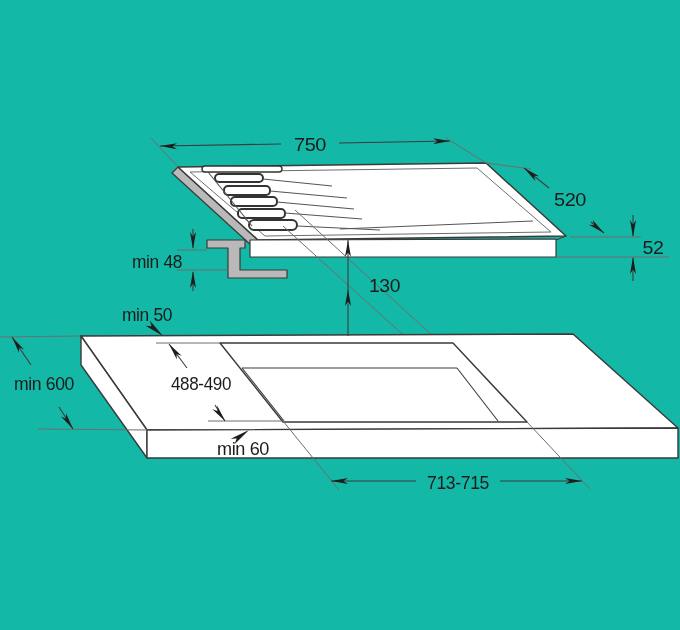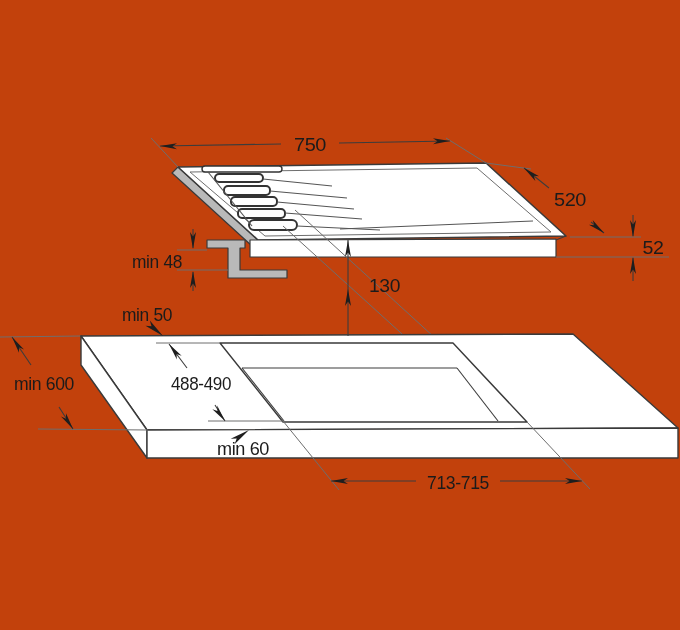--- a/index.html
+++ b/index.html
@@ -1,16 +1,16 @@
 <!DOCTYPE html>
 <html><head>
 <meta charset="utf-8">
 <style>
   html,body{margin:0;padding:0;background:#ffffff;}
-  .stage{position:relative;width:680px;height:630px;background:#c2410c;overflow:hidden;
+  .stage{position:relative;width:680px;height:630px;background:#14b8a6;overflow:hidden;
          font-family:"Liberation Sans", sans-serif;}
   svg{position:absolute;left:0;top:0;}
   text{fill:#1b1b1b;font-family:"Liberation Sans", sans-serif;font-size:19px;letter-spacing:-0.4px;}
   .outline{fill:#ffffff;stroke:#3a3a3a;stroke-width:1.5;stroke-linejoin:round;}
   .thin{fill:none;stroke:#6e6e6e;stroke-width:1;}
   .dim{fill:none;stroke:#3c3c3c;stroke-width:1.1;}
   .arrow{fill:#1e1e1e;stroke:none;}
   .grey{fill:#b9b9b9;stroke:#3a3a3a;stroke-width:1.2;stroke-linejoin:round;}
   .bar{fill:#ffffff;stroke:#333333;stroke-width:2;}
   .railthin{fill:none;stroke:#555555;stroke-width:1.1;}

